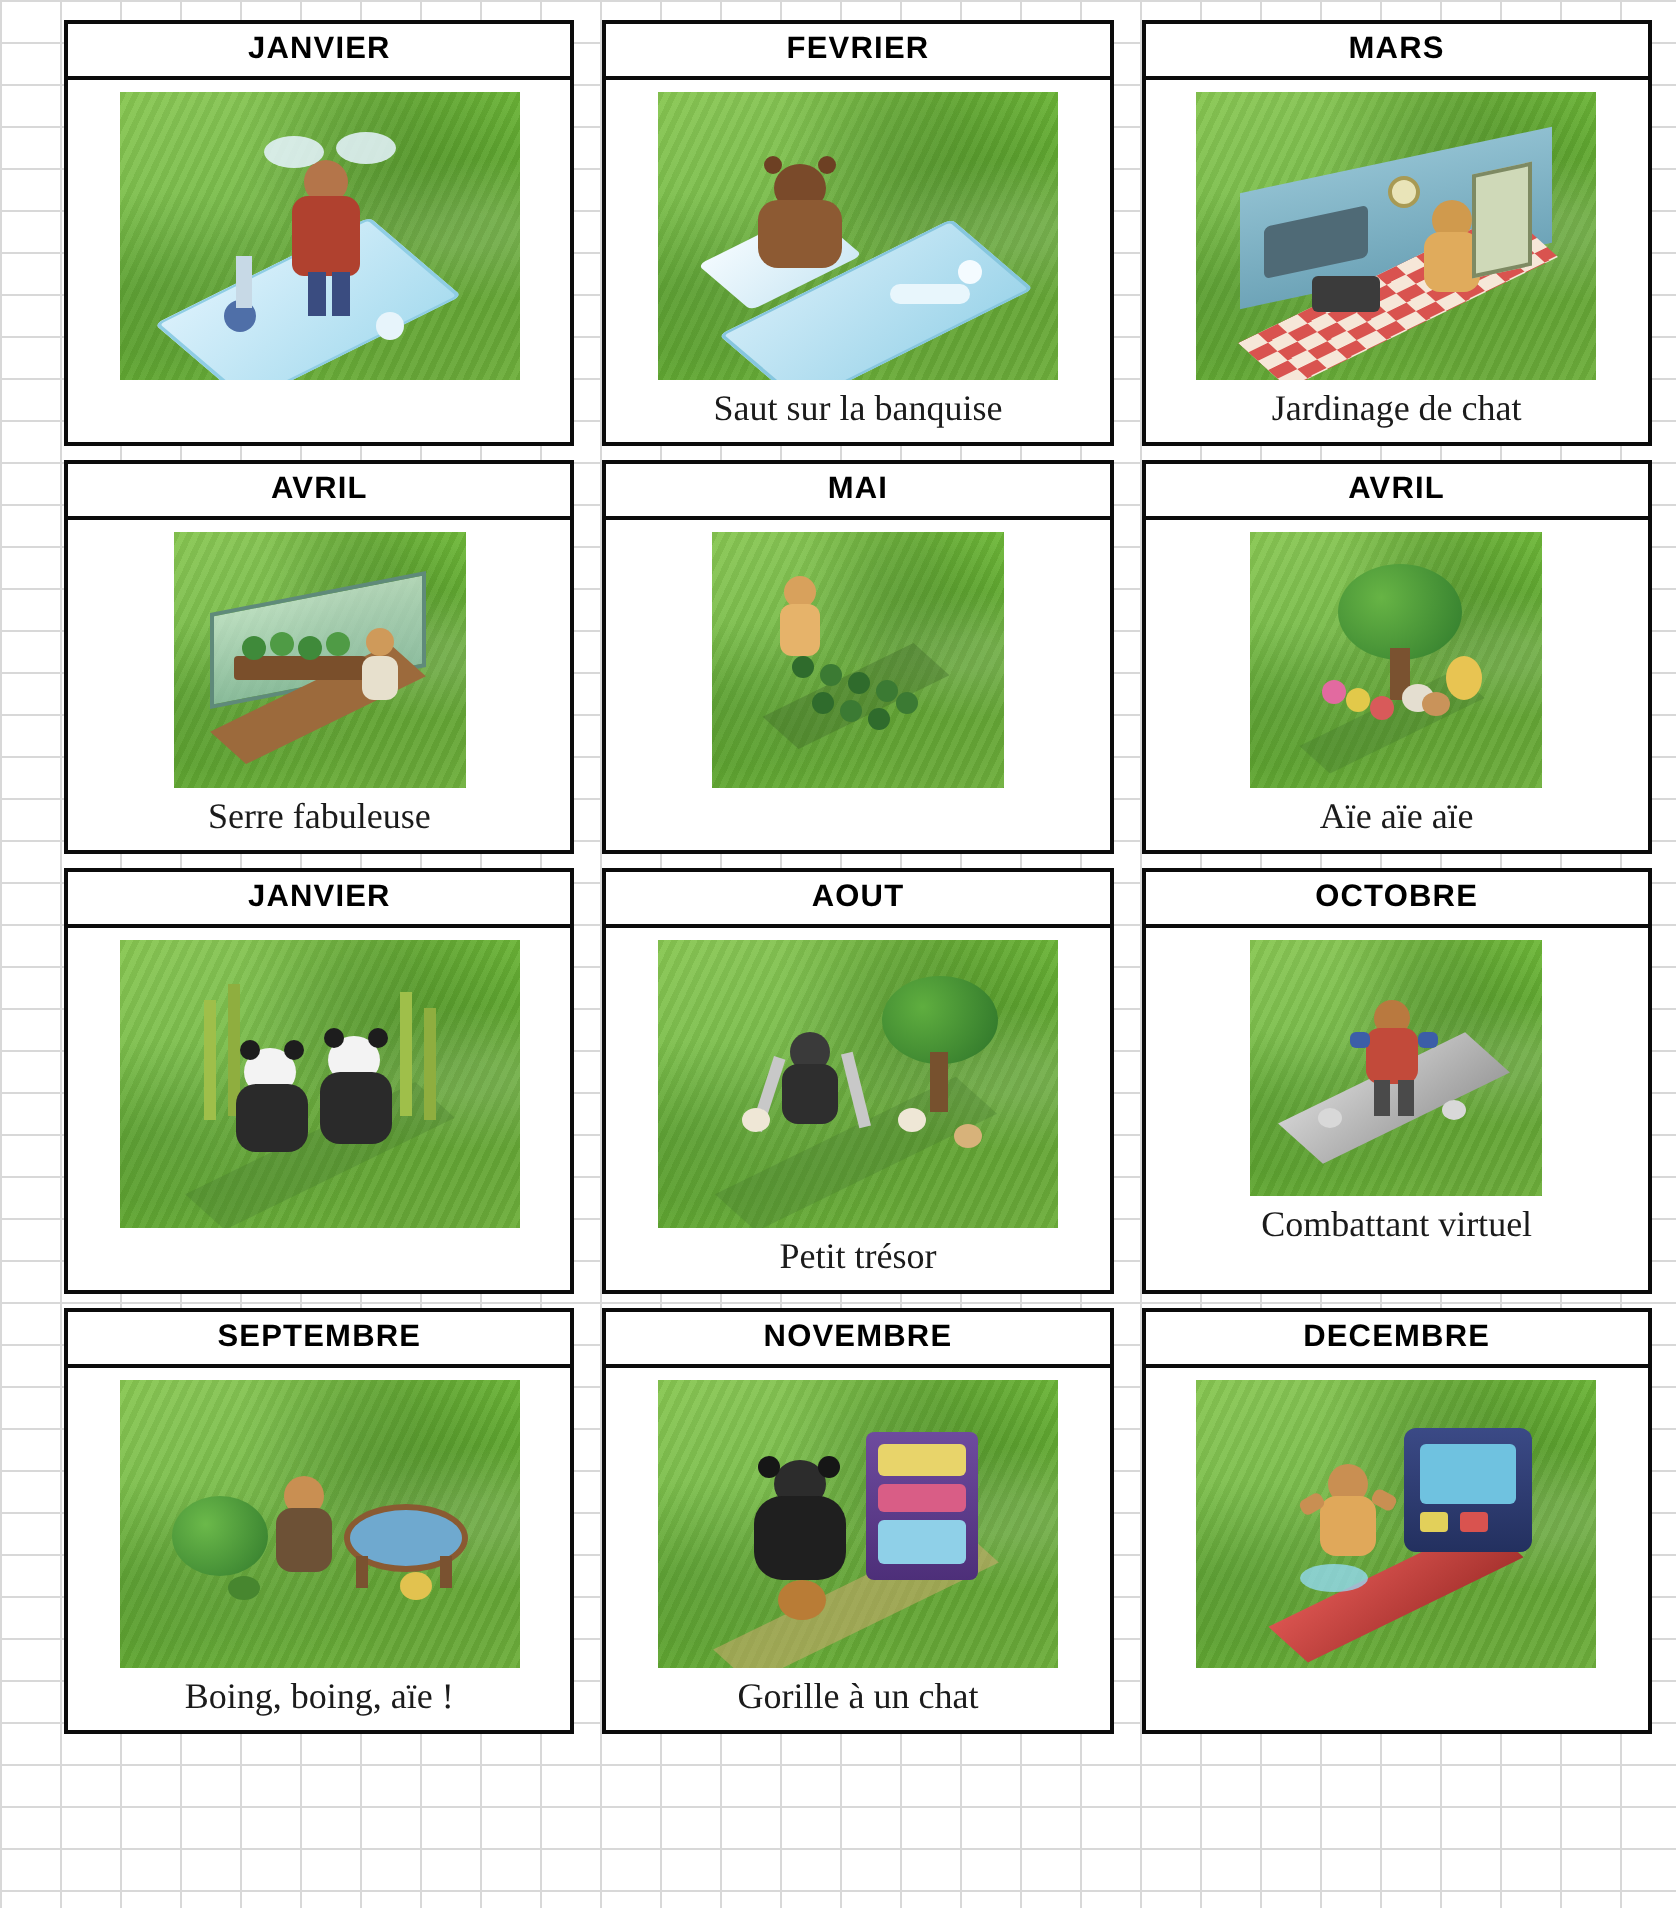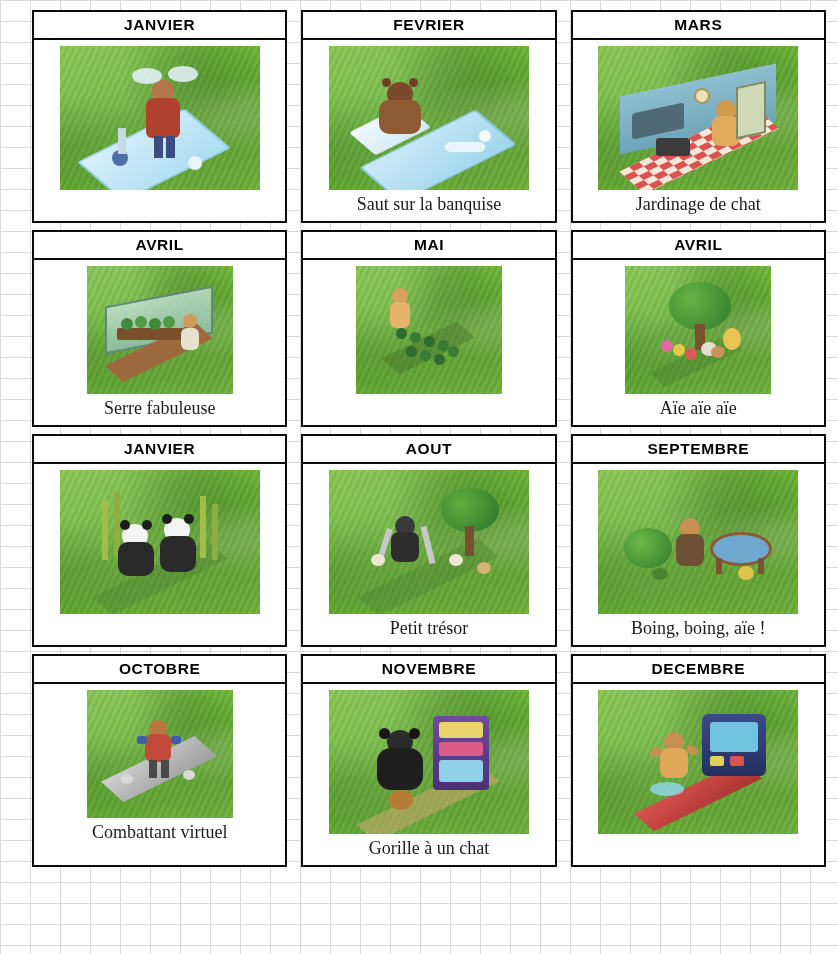--- a/index.html
+++ b/index.html
@@ -287,58 +287,58 @@
           <div class="obj round" style="left:42px;top:84px;width:14px;height:12px;background:#efe7d6;"></div>
           <div class="obj round" style="left:120px;top:84px;width:14px;height:12px;background:#efe7d6;"></div>
           <div class="obj round" style="left:148px;top:92px;width:14px;height:12px;background:#d7b27a;"></div>
         </div>
       </div>
     </div>
     <div class="caption">Petit trésor</div>
   </div>
 
   <div class="month-cell">
-    <div class="month-title">SEPTEMBRE</div>
-    <div class="thumb-wrap">
-      <div class="thumb">
-        <div class="grass"></div>
-        <div class="scene">
-          <div class="obj round" style="left:26px;top:58px;width:48px;height:40px;background:radial-gradient(circle at 35% 35%,#6bb94a,#317a2c);"></div>
-          <div class="obj round" style="left:82px;top:48px;width:20px;height:20px;background:#c98f52;"></div>
-          <div class="obj" style="left:78px;top:64px;width:28px;height:32px;background:#6d5136;border-radius:8px;"></div>
-          <div class="obj round" style="left:112px;top:62px;width:62px;height:34px;background:#6fa9cf;border:3px solid #8a5a32;box-sizing:border-box;"></div>
-          <div class="obj" style="left:118px;top:88px;width:6px;height:16px;background:#7a5230;"></div>
-          <div class="obj" style="left:160px;top:88px;width:6px;height:16px;background:#7a5230;"></div>
-          <div class="obj round" style="left:140px;top:96px;width:16px;height:14px;background:#e2c24f;"></div>
-          <div class="obj round" style="left:54px;top:98px;width:16px;height:12px;background:#47862f;"></div>
-        </div>
-      </div>
-    </div>
-    <div class="caption">Boing, boing, aïe !</div>
-  </div>
-
-  <div class="month-cell">
     <div class="month-title">OCTOBRE</div>
     <div class="thumb-wrap">
       <div class="thumb small">
         <div class="grass"></div>
         <div class="scene">
           <div class="obj" style="left:20px;top:54px;width:104px;height:50px;background:linear-gradient(160deg,#cfcfcf,#9e9e9e);transform:rotate(-26deg) skewX(22deg) scaleY(0.56);"></div>
           <div class="obj round" style="left:62px;top:30px;width:18px;height:18px;background:#b9793f;"></div>
           <div class="obj" style="left:58px;top:44px;width:26px;height:28px;background:#c24a3a;border-radius:7px;"></div>
           <div class="obj" style="left:50px;top:46px;width:10px;height:8px;background:#3c5ea8;border-radius:3px;"></div>
           <div class="obj" style="left:84px;top:46px;width:10px;height:8px;background:#3c5ea8;border-radius:3px;"></div>
           <div class="obj" style="left:62px;top:70px;width:8px;height:18px;background:#4a4a4a;"></div>
           <div class="obj" style="left:74px;top:70px;width:8px;height:18px;background:#4a4a4a;"></div>
           <div class="obj round" style="left:34px;top:84px;width:12px;height:10px;background:#d8d8d8;"></div>
           <div class="obj round" style="left:96px;top:80px;width:12px;height:10px;background:#d8d8d8;"></div>
         </div>
       </div>
     </div>
     <div class="caption">Combattant virtuel</div>
+  </div>
+
+  <div class="month-cell">
+    <div class="month-title">SEPTEMBRE</div>
+    <div class="thumb-wrap">
+      <div class="thumb">
+        <div class="grass"></div>
+        <div class="scene">
+          <div class="obj round" style="left:26px;top:58px;width:48px;height:40px;background:radial-gradient(circle at 35% 35%,#6bb94a,#317a2c);"></div>
+          <div class="obj round" style="left:82px;top:48px;width:20px;height:20px;background:#c98f52;"></div>
+          <div class="obj" style="left:78px;top:64px;width:28px;height:32px;background:#6d5136;border-radius:8px;"></div>
+          <div class="obj round" style="left:112px;top:62px;width:62px;height:34px;background:#6fa9cf;border:3px solid #8a5a32;box-sizing:border-box;"></div>
+          <div class="obj" style="left:118px;top:88px;width:6px;height:16px;background:#7a5230;"></div>
+          <div class="obj" style="left:160px;top:88px;width:6px;height:16px;background:#7a5230;"></div>
+          <div class="obj round" style="left:140px;top:96px;width:16px;height:14px;background:#e2c24f;"></div>
+          <div class="obj round" style="left:54px;top:98px;width:16px;height:12px;background:#47862f;"></div>
+        </div>
+      </div>
+    </div>
+    <div class="caption">Boing, boing, aïe !</div>
   </div>
 
   <div class="month-cell">
     <div class="month-title">NOVEMBRE</div>
     <div class="thumb-wrap">
       <div class="thumb">
         <div class="grass"></div>
         <div class="scene">
           <div class="obj" style="left:30px;top:92px;width:138px;height:42px;background:rgba(205,170,110,0.55);transform:rotate(-26deg) skewX(22deg) scaleY(0.56);"></div>
           <div class="obj" style="left:104px;top:26px;width:56px;height:74px;background:linear-gradient(180deg,#6e4b9e,#4d2f79);border-radius:4px;"></div>

